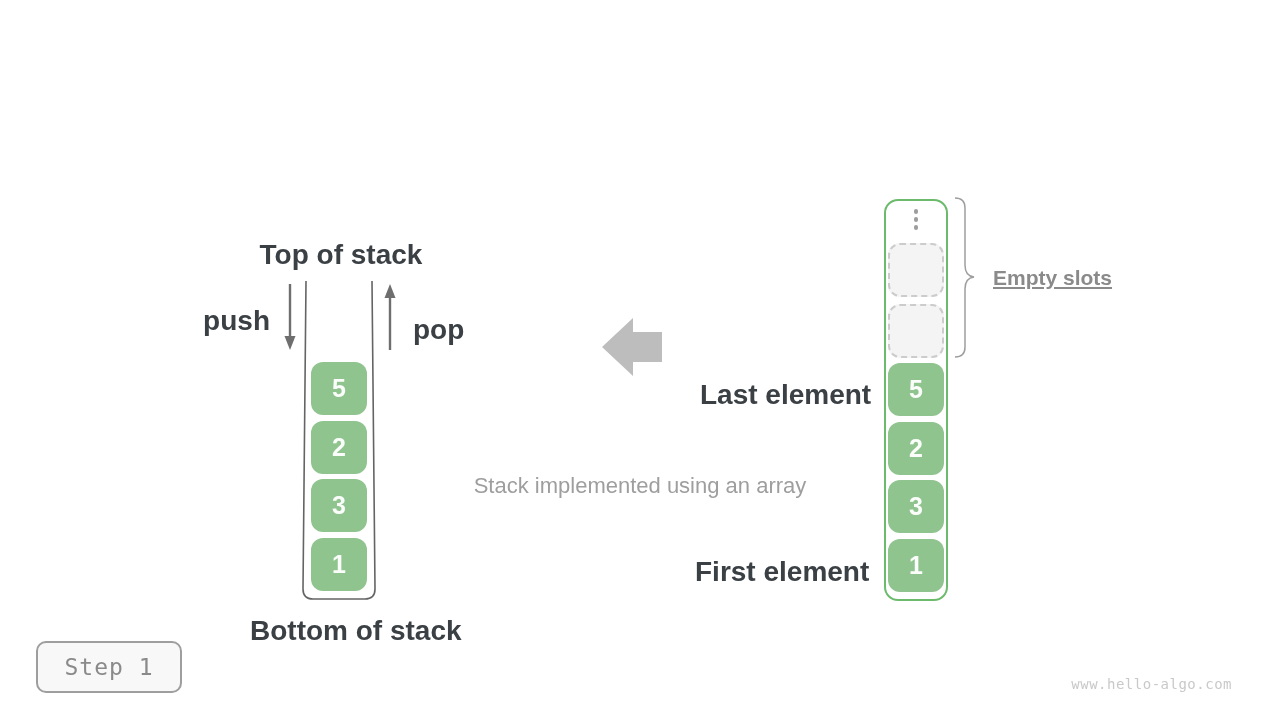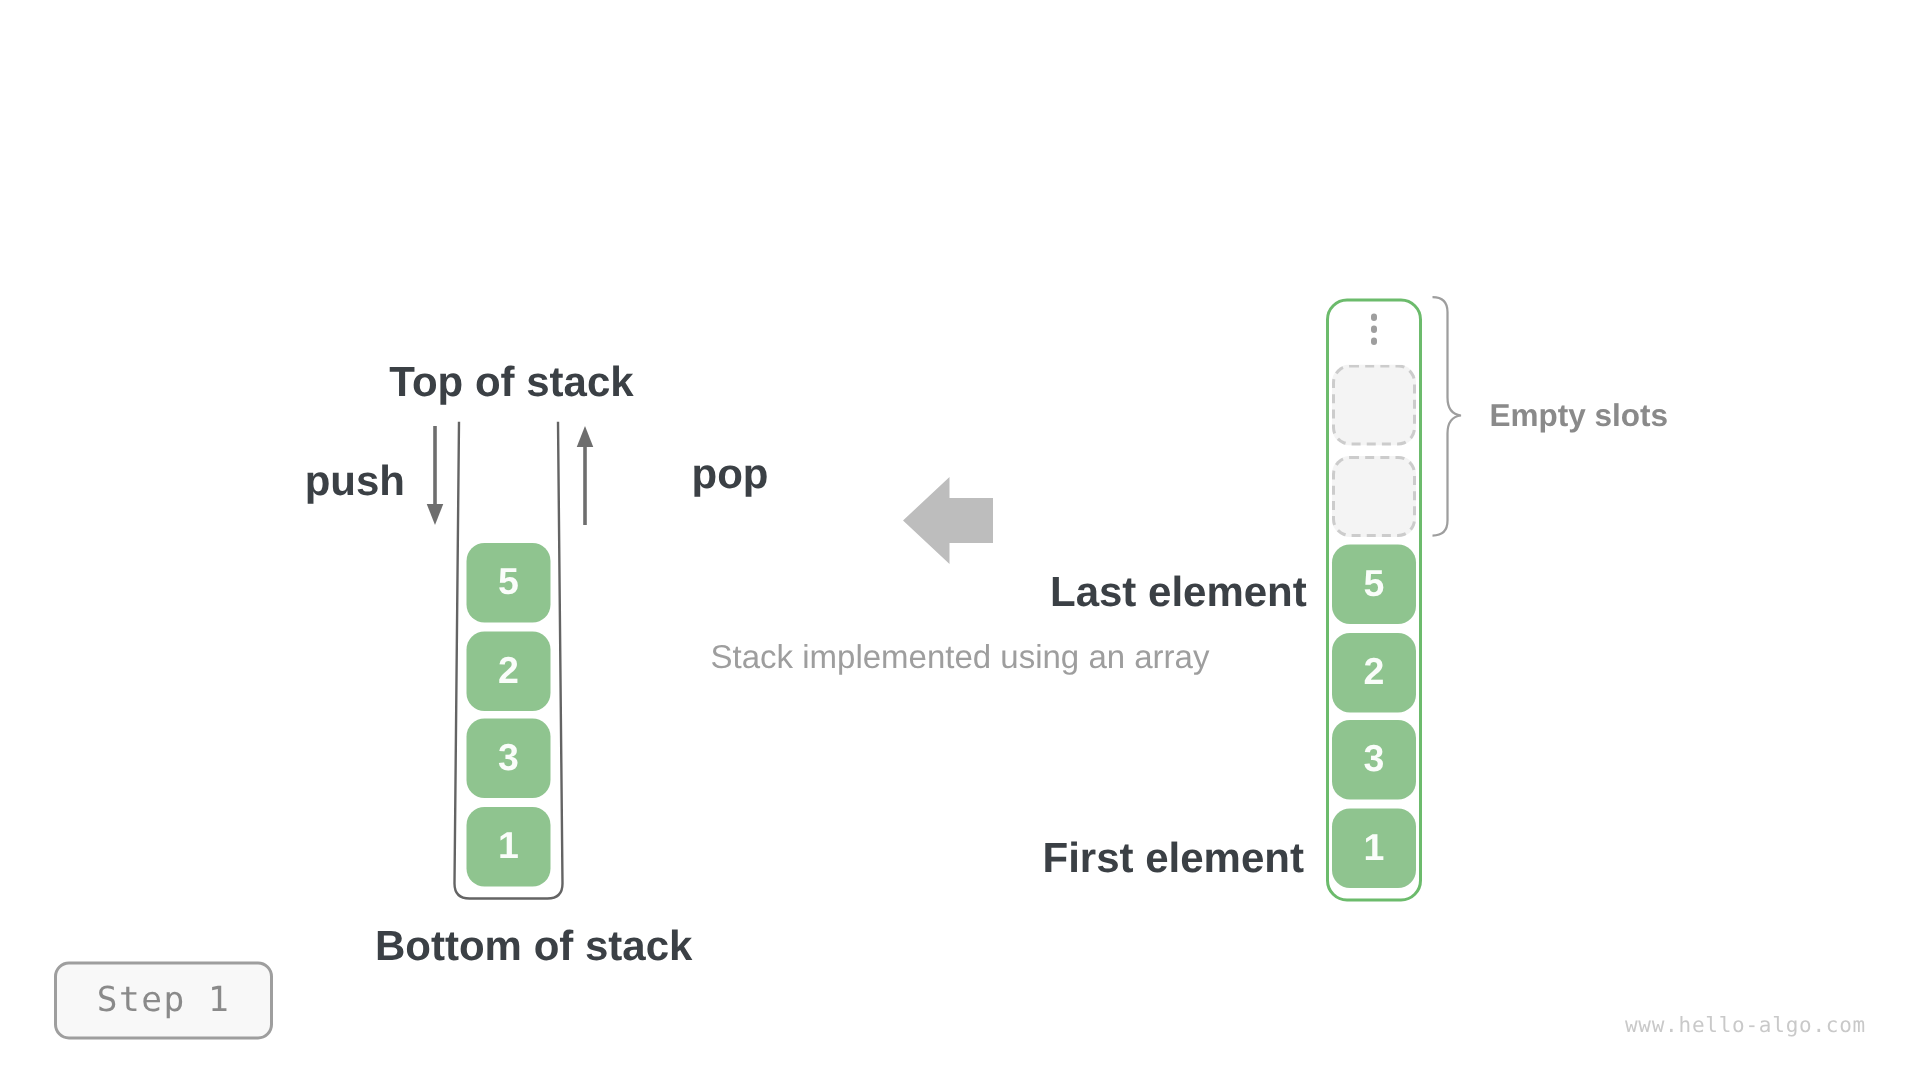--- a/index.html
+++ b/index.html
@@ -14,20 +14,21 @@
     font-weight:bold; font-size:28px; color:var(--dark-text,#3B4045);
     white-space:nowrap;
   }
   .lbl-gray-bold {
     font-weight:bold; font-size:21px; color:var(--muted-label-text,#8A8A8A);
     white-space:nowrap;
   }
   .caption {
     font-size:22px; color:var(--muted-text,#9E9E9E); text-align:center;
     white-space:nowrap;
+    margin-top:48px;
   }
 
   
   .cell {
     width:56px; height:53px; border-radius:12px;
     background:var(--cell-green,#8FC48F);
     color:#FAFDFA; font-size:25px; font-weight:bold;
     display:flex; align-items:center; justify-content:center;
     box-sizing:border-box;
   }
@@ -77,21 +78,21 @@
   <svg class="abs" style="left:281px; top:284px;" width="18" height="68" viewBox="0 0 18 68">
     <line x1="9" y1="0" x2="9" y2="54" stroke="#6E6E6E" stroke-width="2.4"></line>
     <polygon points="9,66 3.5,52 14.5,52" fill="#6E6E6E"></polygon>
   </svg>
 
   <svg class="abs" style="left:381px; top:282px;" width="18" height="68" viewBox="0 0 18 68">
     <line x1="9" y1="68" x2="9" y2="14" stroke="#6E6E6E" stroke-width="2.4"></line>
     <polygon points="9,2 3.5,16 14.5,16" fill="#6E6E6E"></polygon>
   </svg>
 
-  <div class="abs lbl-dark" style="left:413px; top:300px;margin-left:48px;">pop</div>
+  <div class="abs lbl-dark" style="left:413px; top:314px;">pop</div>
 
   <svg class="abs beaker-svg" style="left:295px; top:281px;" width="92" height="322" viewBox="0 0 92 322">
     <path d="M 11 0 L 8 308 Q 8 318 18 318 L 70 318 Q 80 318 80 308 L 77 0" fill="none" stroke="#646464" stroke-width="1.6" stroke-linejoin="round"></path>
   </svg>
 
   <div class="abs stack-col" style="left:311px; top:362px;">
     <div class="cell">5</div>
     <div class="cell">2</div>
     <div class="cell">3</div>
     <div class="cell">1</div>
@@ -118,25 +119,25 @@
 
   <div class="abs cell" style="left:888px; top:363px;">5</div>
   <div class="abs cell" style="left:888px; top:421.5px;">2</div>
   <div class="abs cell" style="left:888px; top:480px;">3</div>
   <div class="abs cell" style="left:888px; top:538.5px;">1</div>
 
   <svg class="abs" style="left:953px; top:197px;" width="24" height="162" viewBox="0 0 24 162">
     <path d="M 2 1 Q 12 1 12 11 L 12 68 Q 12 79 21 80 Q 12 81 12 92 L 12 150 Q 12 160 2 160" fill="none" stroke="#9E9E9E" stroke-width="1.5"></path>
   </svg>
 
-  <div class="abs lbl-gray-bold" style="left:993px; top:266px;">Empty slots</div>
+  <div class="abs lbl-gray-bold" style="left:993px; top:266px;text-decoration:underline;">Empty slots</div>
 
   <div class="abs lbl-dark" style="left:700px; top:379px; width:160px; text-align:left;">Last element</div>
 
   <div class="abs lbl-dark" style="left:695px; top:556px; width:160px; text-align:right;">First element</div>
 
   <div class="abs step-badge" style="left:36px; top:641px;">
     <span class="step-text">Step 1</span>
   </div>
 
-  <div class="abs watermark" style="right:36px; top:676px;">www.hello-algo.com</div>
+  <div class="abs watermark" style="right:48px; top:676px;">www.hello-algo.com</div>
 
 </div>
 
 </body></html>

